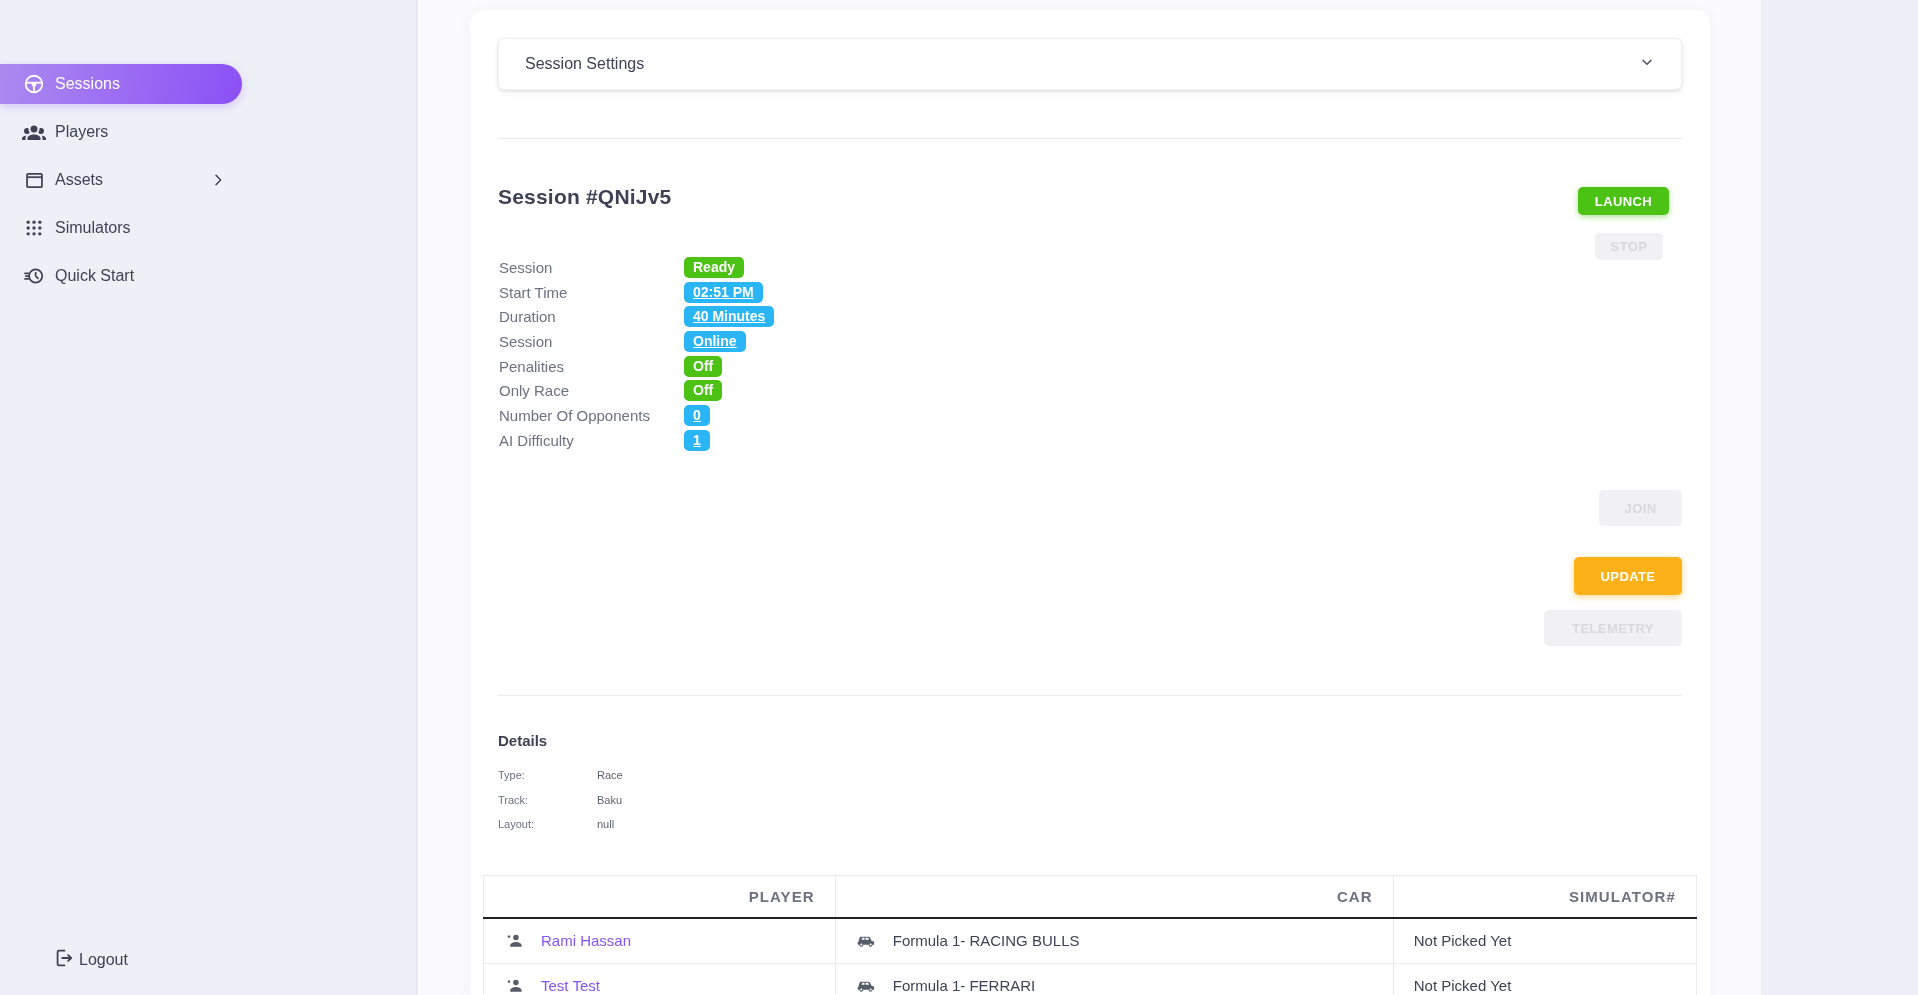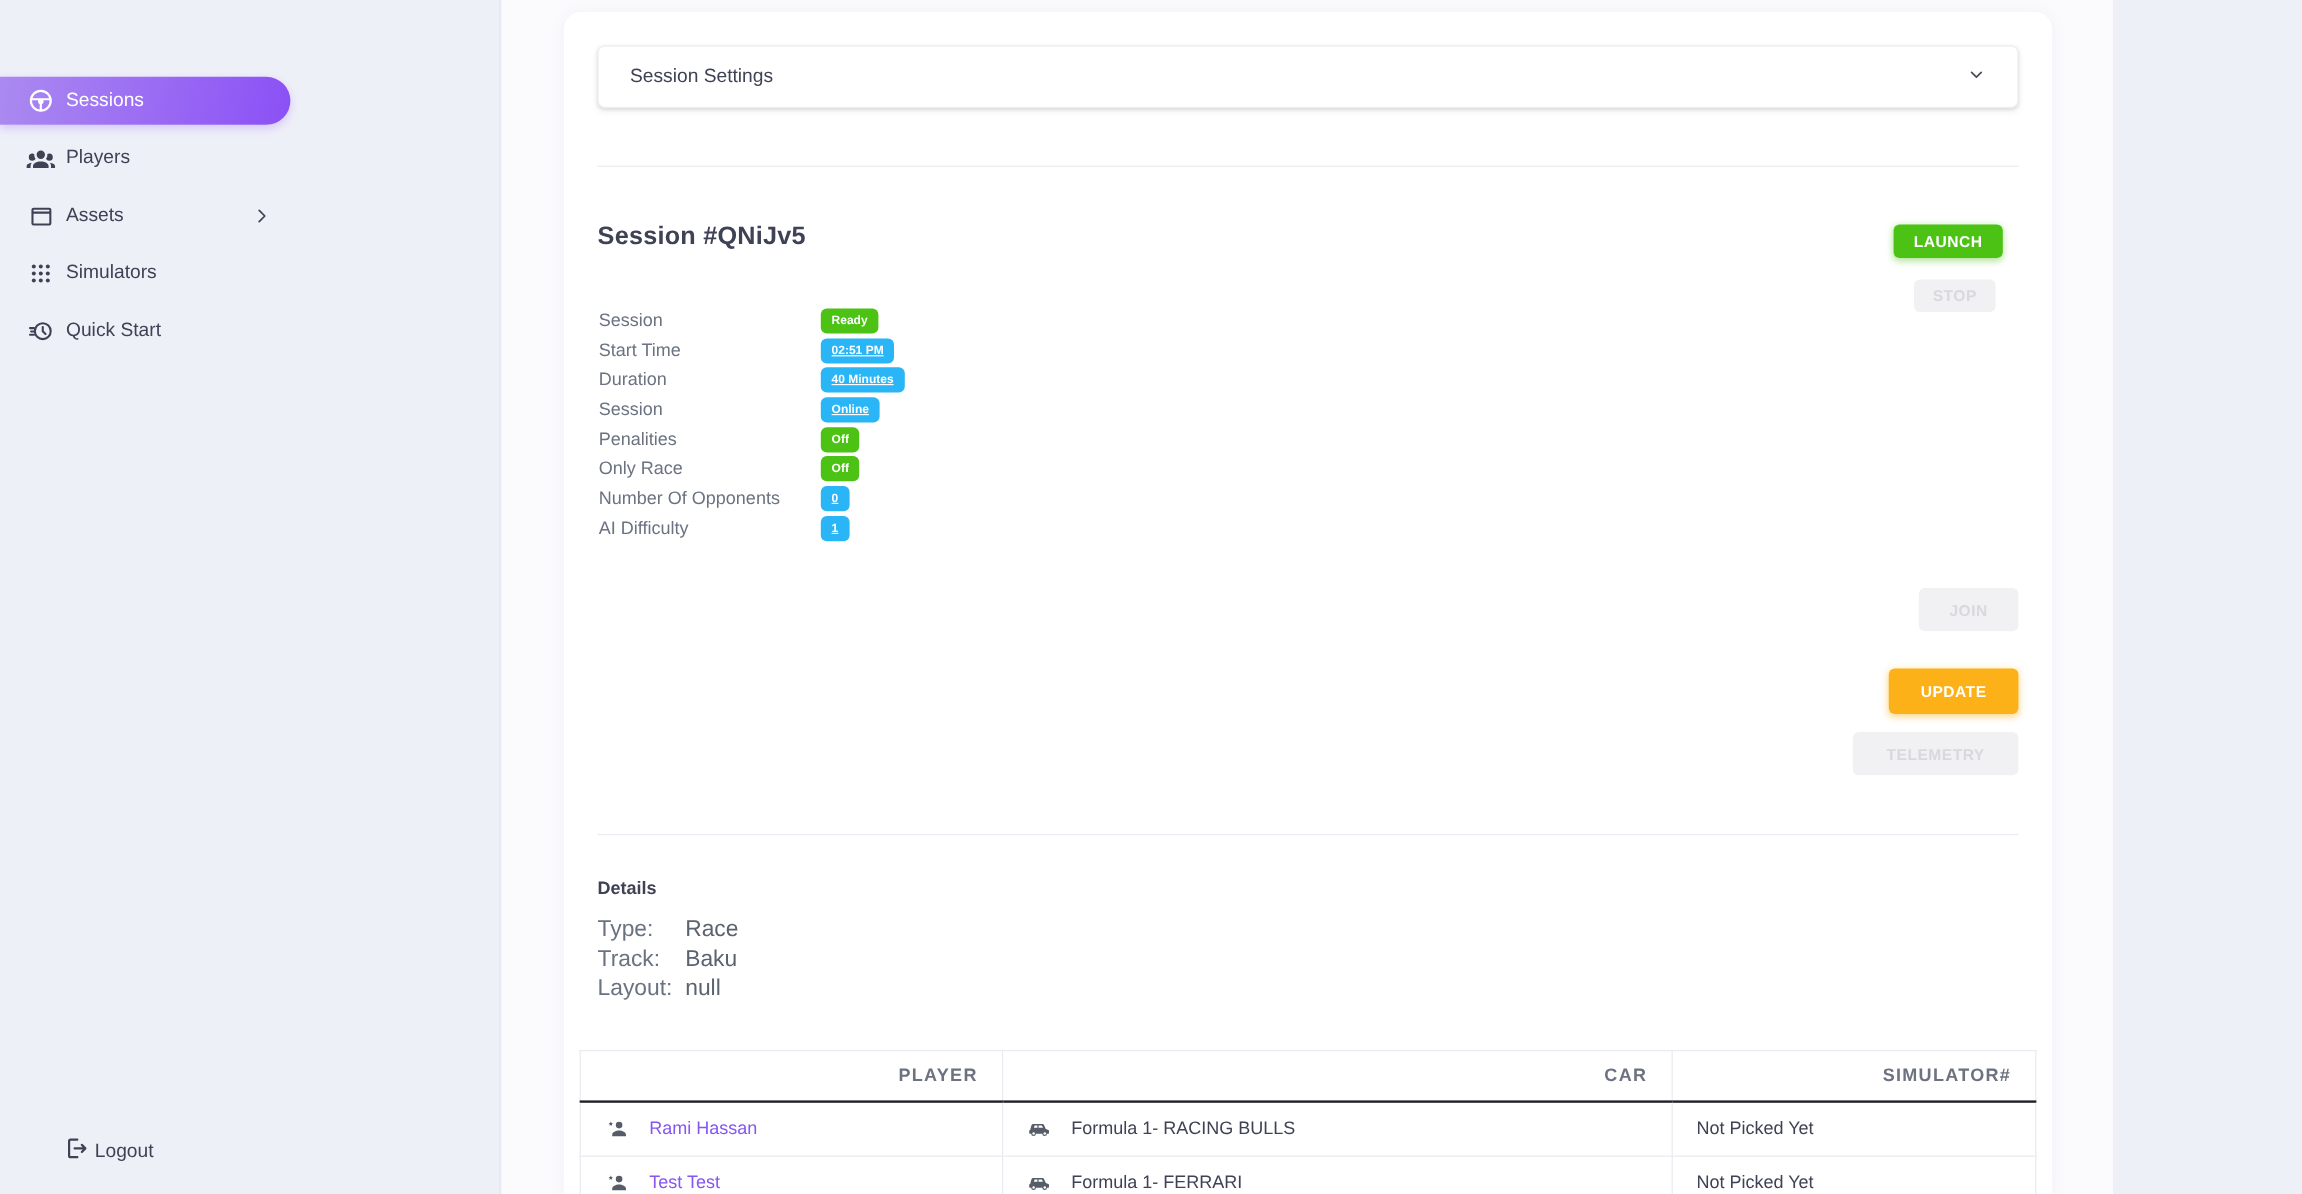--- a/index.html
+++ b/index.html
@@ -72,30 +72,30 @@
   .btn-launch { top:2px; right:13px; width:91px; height:28px; background:#4cc214; box-shadow:0 2px 6px rgba(76,194,20,.45); }
   .btn-stop { top:48px; right:19px; width:68px; height:27px; }
   .btn-join { top:305px; right:0; width:83px; height:36px;margin-left:44px; }
   .btn-update { top:372px; right:0; width:108px; height:38px; background:#fbb117; box-shadow:0 2px 6px rgba(251,177,23,.5); }
   .btn-telemetry { top:425px; right:0; width:138px; height:36px; }
 
   .fields { position:absolute; top:70px; left:1px; }
   .field-row { display:flex; align-items:center; height:24.7px; }
   .field-label { width:185px; font-size:15px; color:#6b7280; }
   .badge {
-    display:inline-block; color:#fff; font-weight:700; font-size:10px;
+    display:inline-block; color:#fff; font-weight:700; font-size:14px;
     line-height:17px; padding:2px 9px; border-radius:5px; min-width:12px; text-align:center;
   }
   .badge.green { background:#4cc214; }
   .badge.blue { background:#29b5f6;text-decoration:underline; }
 
   
   .details-heading { margin-top:36px; font-size:15px; font-weight:600; color:#3f4254; }
   .detail-rows { margin-top:14px; }
-  .detail-row { display:flex; align-items:center; height:24.5px; font-size:19px; }
+  .detail-row { display:flex; align-items:center; height:24.5px; font-size:11px;gap:26px; }
   .detail-label { width:73px; color:#6b7280; }
   .detail-value { color:#5c6370; }
 
   
   .players-table {
     margin:38px -15px 0; width:calc(100% + 30px);
     border-collapse:collapse; font-size:15px; background:#fff;
   }
   .players-table th {
     font-size:15px; font-weight:600; letter-spacing:1.1px; color:#6c727f;

